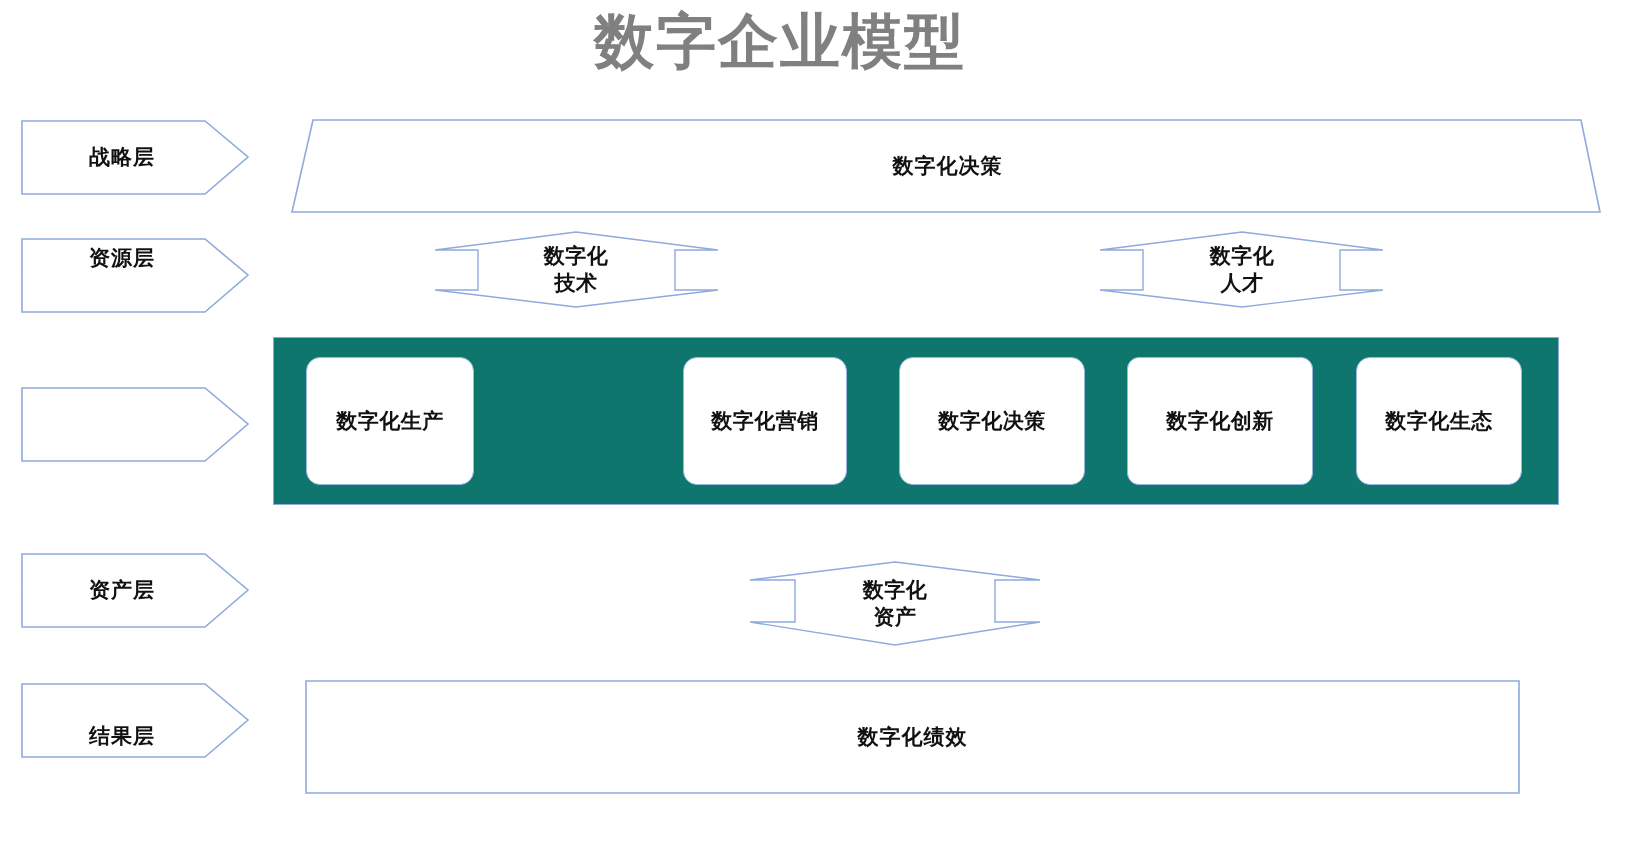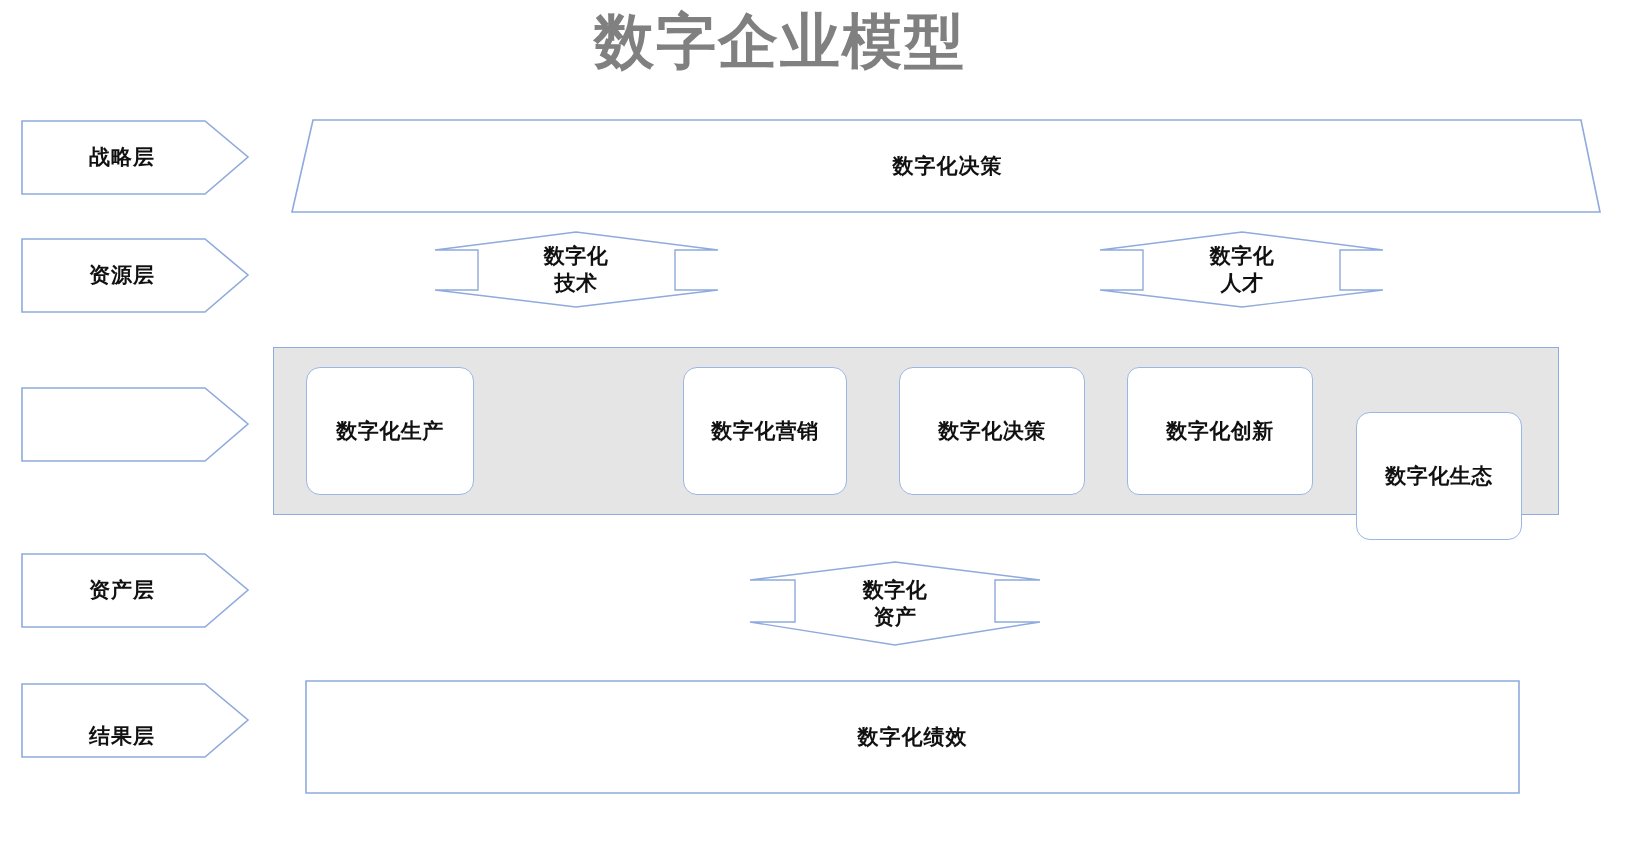--- a/index.html
+++ b/index.html
@@ -83,25 +83,25 @@
 
   .hex-text {
     font-size: 21px;
     letter-spacing: 0.5px;
   }
 
   
   #capability-container {
     position: absolute;
     left: 273px;
-    top: 347px;
+    top: 337px;
     width: 1286px;
     height: 168px;
     border: 1.6px solid #8faadc;
-    background: #e5e5e5;
+    background: #0f766e;
   }
 
   #capability-row {
     position: absolute;
     left: 0;
     top: 0;
     width: 100%;
     height: 100%;
   }
 
@@ -174,21 +174,21 @@
              L 750,622
              L 795,622
              L 795,580
              L 750,580
              Z"></path>
 
     <path class="shape-path" d="M 306,681 L 1519,681 L 1519,793 L 306,793 Z"></path>
   </svg>
 
   <div class="shape-text layer-label-text" style="left:22px;  top:121px; width:200px; height:73px;">战略层</div>
-  <div class="shape-text layer-label-text" style="left:22px;  top:239px; width:200px; height:73px;">资源层</div>
+  <div class="shape-text layer-label-text" style="left:22px;  top:222px; width:200px; height:73px;">资源层</div>
   <div class="shape-text layer-label-text" style="left:22px;  top:554px; width:200px; height:73px;">资产层</div>
   <div class="shape-text layer-label-text" style="left:22px;  top:700px; width:200px; height:73px;">结果层</div>
 
   <div class="shape-text banner-text" style="left:300px; top:120px; width:1295px; height:92px;">数字化决策</div>
 
   <div class="shape-text hex-text" style="left:486px; top:232px; width:180px; height:75px; flex-direction:column;">
     <span>数字化</span>
     <span>技术</span>
   </div>
 
@@ -203,17 +203,17 @@
   </div>
 
   <div class="shape-text banner-text" style="left:306px; top:681px; width:1213px; height:112px;border-radius:19px;">数字化绩效</div>
 
   <div id="capability-container">
     <div id="capability-row">
       <div class="capability-box" style="left:32px;  width:168px;">数字化生产</div>
       <div class="capability-box" style="left:409px; width:164px;">数字化营销</div>
       <div class="capability-box" style="left:625px; width:186px;">数字化决策</div>
       <div class="capability-box" style="left:853px; width:186px;border-radius:12px;">数字化创新</div>
-      <div class="capability-box" style="left:1082px; width:166px;margin-top:45px;">数字化生态</div>
+      <div class="capability-box" style="left:1082px; width:166px;">数字化生态</div>
     </div>
   </div>
 
 </div>
 
 </body></html>

